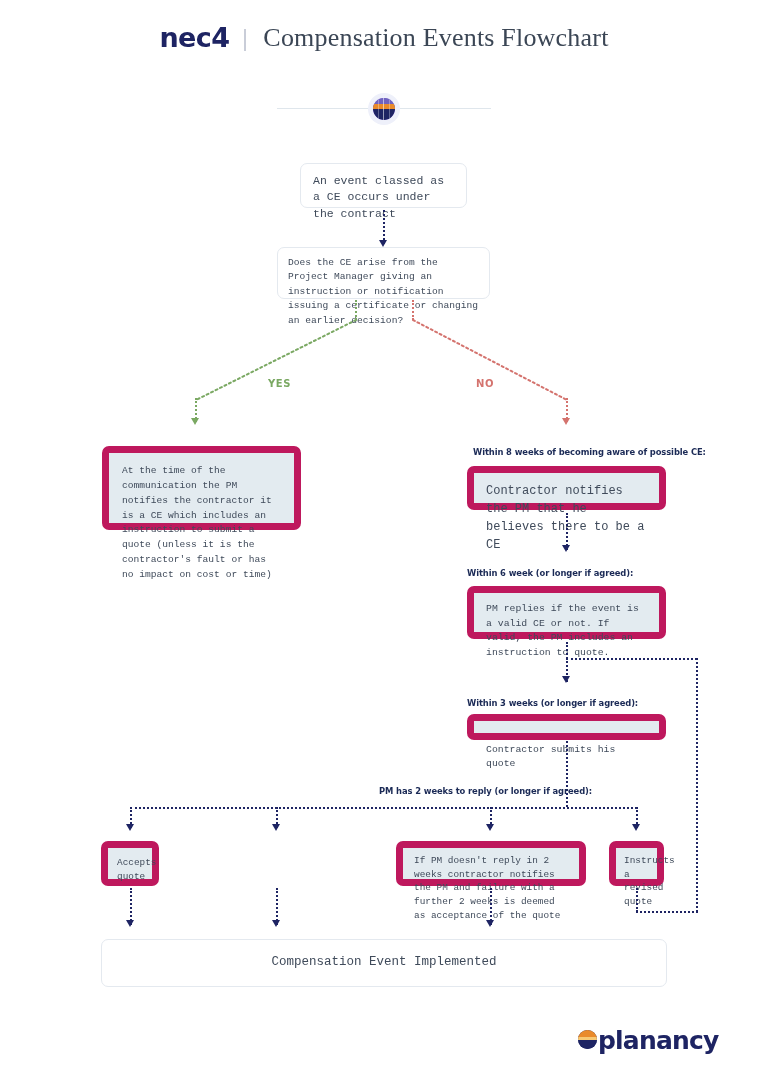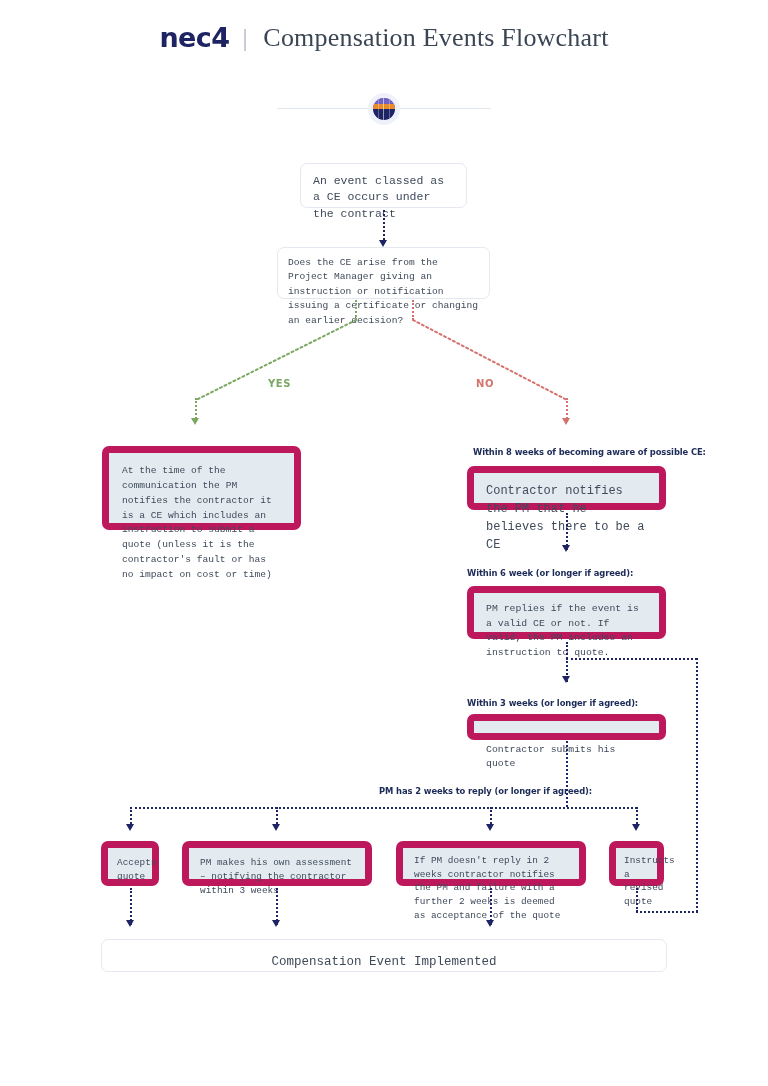--- a/index.html
+++ b/index.html
@@ -196,23 +196,20 @@
   <div class="vline" style="left:490px;top:807px;height:21px;"></div>
   <div class="arrow" style="left:486px;top:824px;"></div>
 
   <div class="vline" style="left:636px;top:807px;height:21px;"></div>
   <div class="arrow" style="left:632px;top:824px;"></div>
 
   <div class="node fill" style="left:101px;top:841px;width:58px;height:45px;">
     <div class="inner" style="padding:8px 9px;font-size:9.4px;line-height:1.45;">Accepts quote</div>
   </div>
 
-  <div class="node fill" style="left:182px;top:841px;width:190px;height:45px;">
-    <div class="inner" style="padding:8px 11px;font-size:9.4px;line-height:1.5;">PM makes his own assessment – notifying the contractor within 3 weeks</div>
-  </div>
 
   <div class="node fill" style="left:396px;top:841px;width:190px;height:45px;">
     <div class="inner" style="padding:6px 11px;font-size:9.4px;line-height:1.45;">If PM doesn't reply in 2 weeks contractor notifies the PM and failure with a further 2 weeks is deemed as acceptance of the quote</div>
   </div>
 
   <div class="node fill" style="left:609px;top:841px;width:55px;height:45px;">
     <div class="inner" style="padding:6px 8px;font-size:9.4px;line-height:1.45;">Instructs a revised quote</div>
   </div>
 
   <div class="vline" style="left:130px;top:888px;height:37px;"></div>
@@ -222,18 +219,26 @@
   <div class="arrow" style="left:272px;top:920px;"></div>
 
   <div class="vline" style="left:490px;top:888px;height:37px;"></div>
   <div class="arrow" style="left:486px;top:920px;"></div>
 
   <div class="vline" style="left:636px;top:888px;height:24px;"></div>
   <div class="hline" style="left:636px;top:911px;width:62px;"></div>
   <div class="vline" style="left:696px;top:658px;height:254px;"></div>
   <div class="hline" style="left:566px;top:658px;width:131px;"></div>
 
-  <div class="node white" style="left:101px;top:939px;width:566px;height:33px;">
+  <div class="node white" style="left:101px;top:939px;width:566px;height:48px;">
     <div class="inner" style="padding:14px 0;font-size:12.5px;text-align:center;">Compensation Event Implemented</div>
   </div>
 
+  <div class="logo">
+    <div class="logo-mark">
+      <div class="m-top"></div>
+        <div class="m-bar"></div>
+        <div class="m-bot"></div>
+    </div>
+    <div class="logo-text">planancy</div>
+  </div>
 
 </div>
 
 </body></html>

